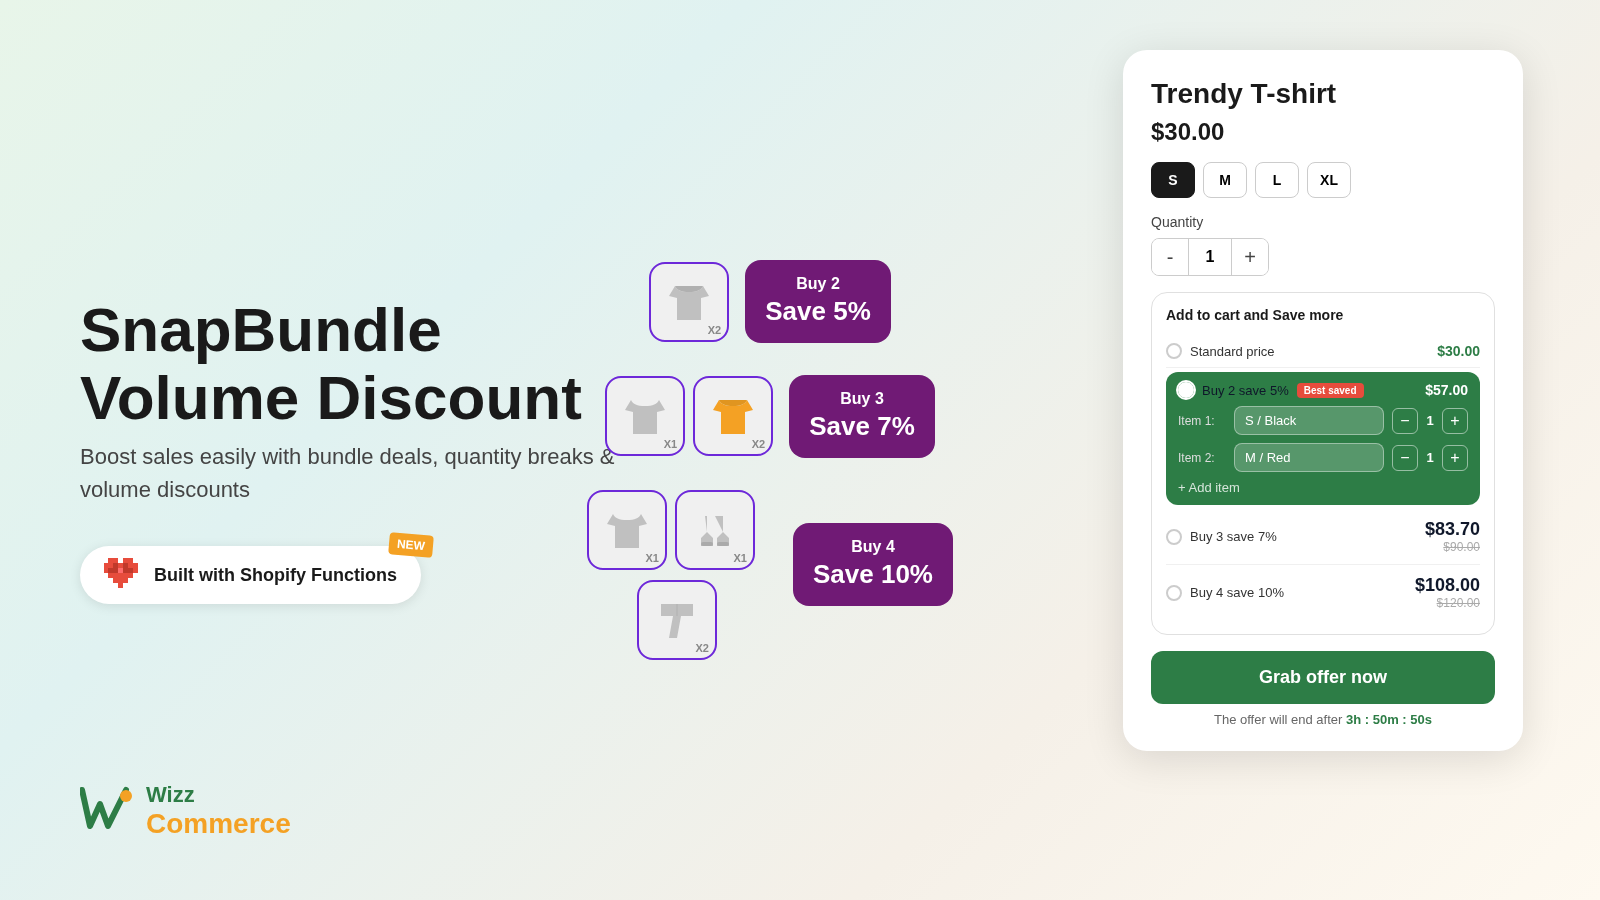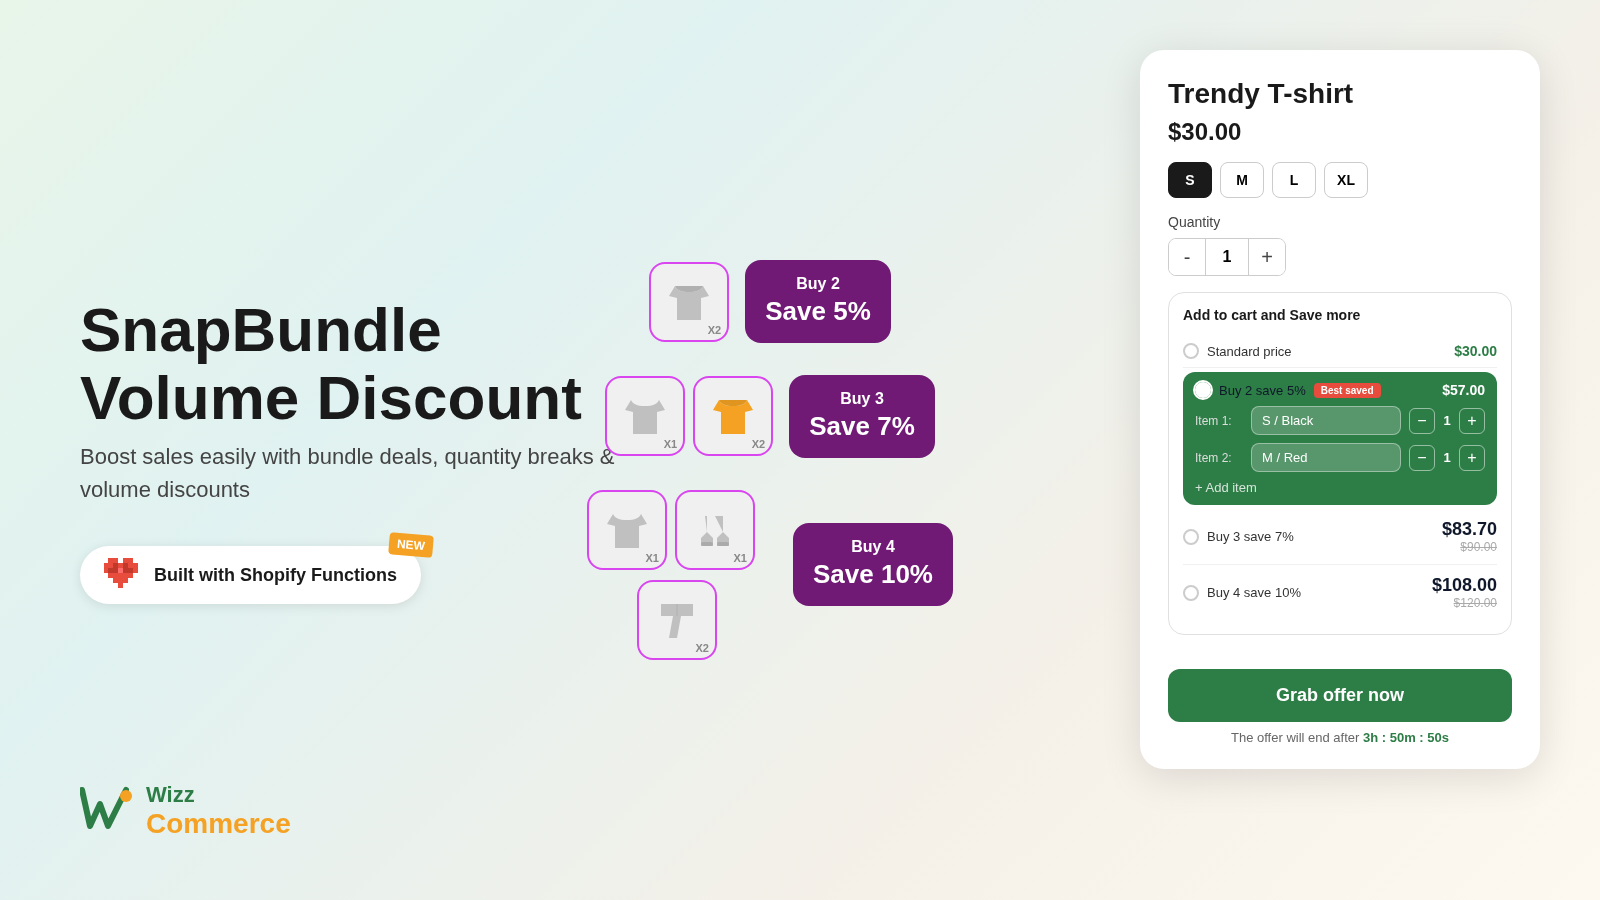--- a/index.html
+++ b/index.html
@@ -110,21 +110,21 @@
     .item-card {
       background: #f0f0f0;
       border-radius: 16px;
       width: 80px;
       height: 80px;
       display: flex;
       flex-direction: column;
       align-items: center;
       justify-content: center;
       position: relative;
-      border: 2px solid #d946ef;
+      border: 2px solid #6d28d9;
     }
 
     .item-card .qty-label {
       position: absolute;
       bottom: 4px;
       right: 6px;
       font-size: 11px;
       color: #888;
       font-weight: 600;
     }
@@ -141,21 +141,21 @@
       min-width: 130px;
     }
 
     .discount-badge .save-pct {
       font-size: 26px;
     }
 
     
     .product-card {
       position: absolute;
-      right: 60px;
+      right: 77px;
       top: 50px;
       width: 400px;
       background: white;
       border-radius: 24px;
       padding: 28px 28px 24px;
       box-shadow: 0 8px 40px rgba(0,0,0,0.12);
     }
 
     .product-title {
       font-size: 28px;
@@ -236,21 +236,21 @@
       border-right: 1.5px solid #ccc;
       height: 36px;
       line-height: 36px;
     }
 
     
     .bundle-offer-section {
       border: 1.5px solid #e0e0e0;
       border-radius: 16px;
       padding: 14px;
-      margin-bottom: 30px;
+      margin-bottom: 12px;
     }
 
     .bundle-offer-title {
       font-size: 14px;
       font-weight: 700;
       color: #1a1a1a;
       margin-bottom: 12px;
     }
 
     .offer-row {

